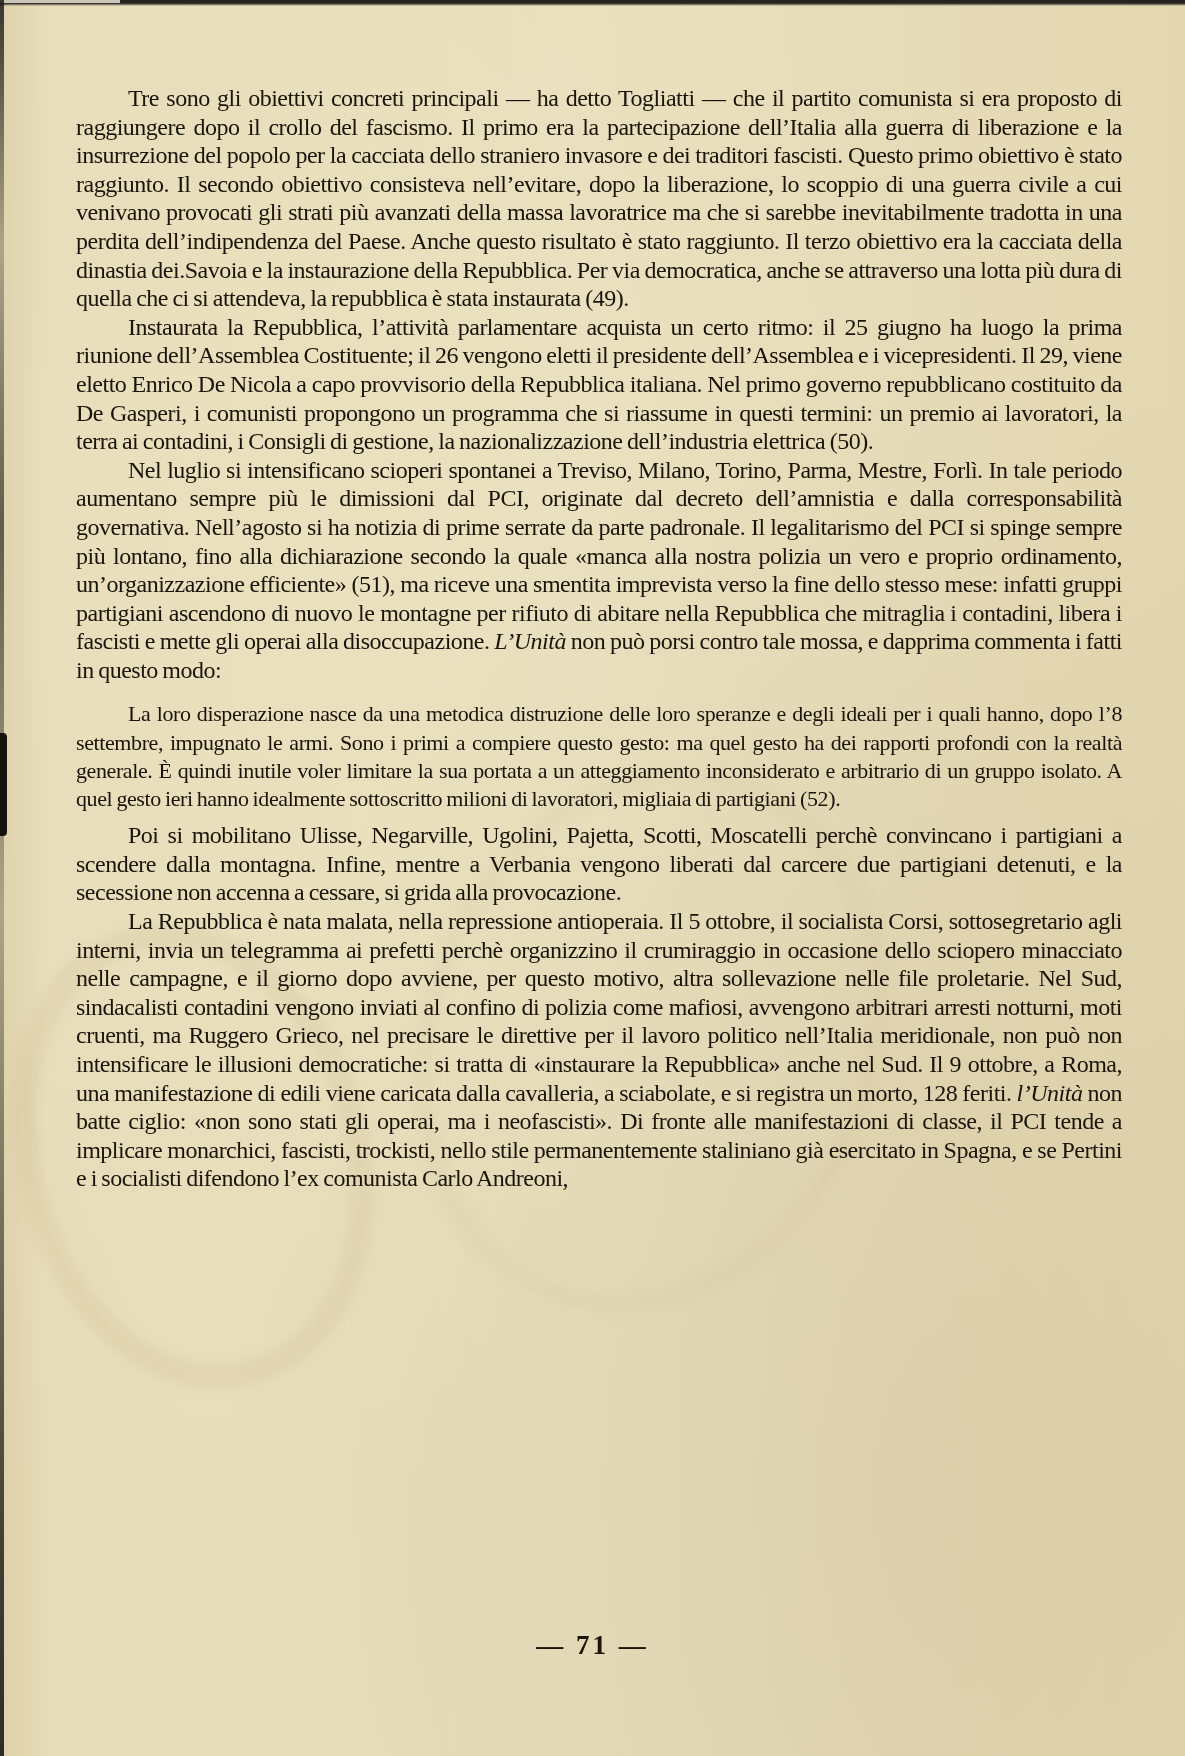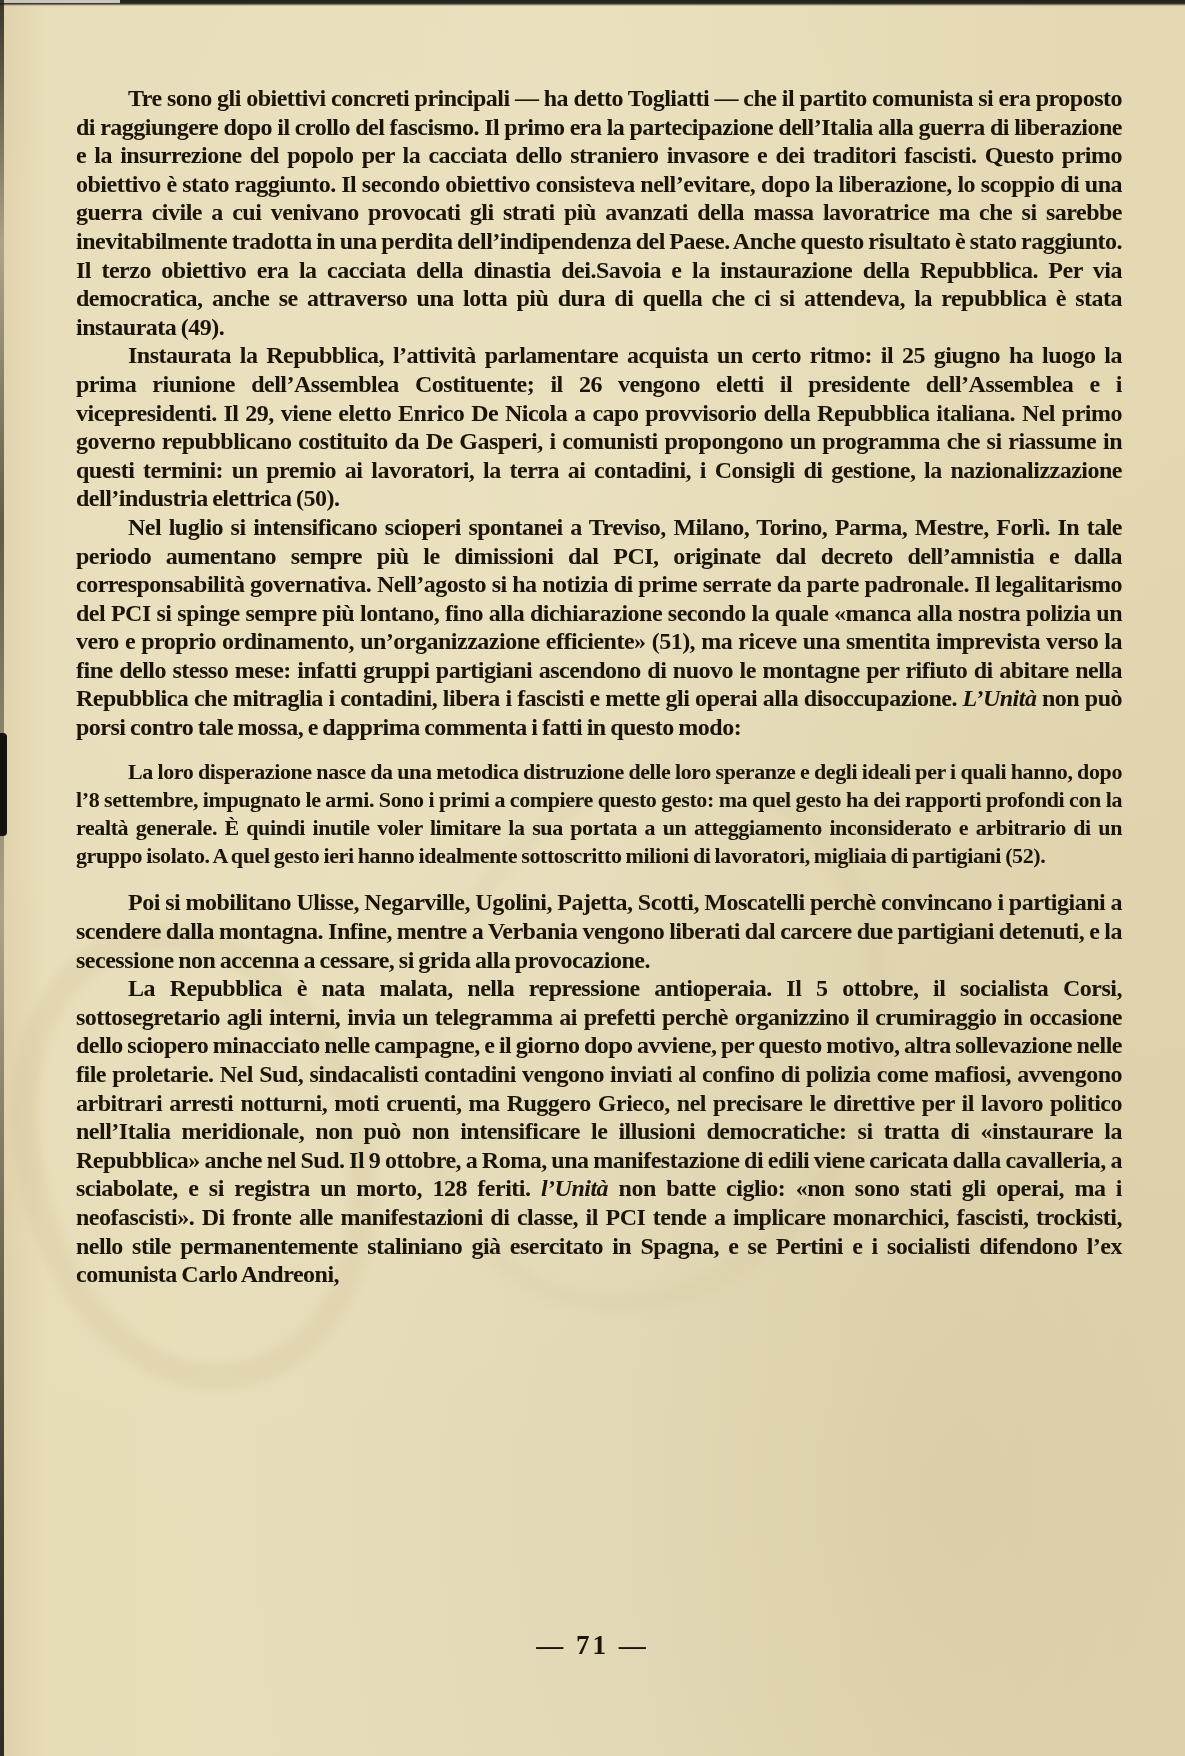--- a/index.html
+++ b/index.html
@@ -55,34 +55,34 @@
     filter: blur(6px);
     pointer-events: none;
   }
 
   .text-block {
     position: absolute;
     left: 76px; top: 84px;
     width: 1046px;
     text-align: justify;
     font-size: 24px;
-    font-weight: 700;
+    font-weight: 400;
     line-height: 28.6px;
     letter-spacing: -0.5px;
     word-spacing: -1px;
   }
   .text-block p, .text-block blockquote {
     margin: 0;
     padding: 0;
     text-indent: 52px;
   }
   p.gap-before { }
   blockquote.quote {
     margin-top: 16px;
-    margin-bottom: 18px;
+    margin-bottom: 8px;
     font-size: 22px;
     letter-spacing: -0.4px;
     line-height: 28.2px;
   }
   em.journal { font-style: italic; }
 
   .page-number {
     position: absolute;
     top: 1630px; left: 0;
     width: 1185px;

